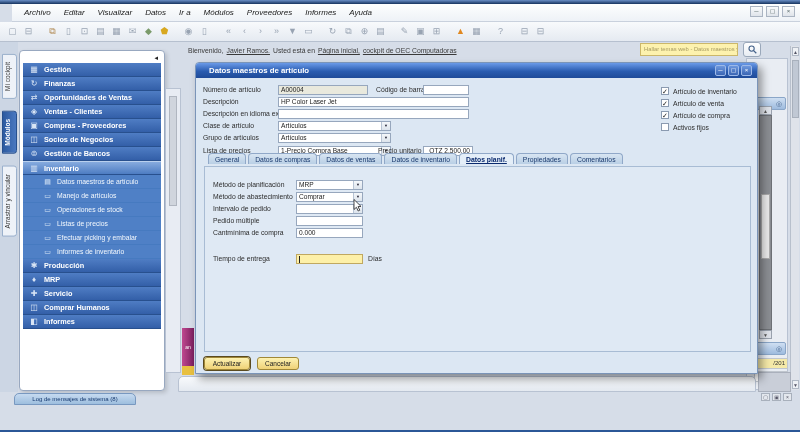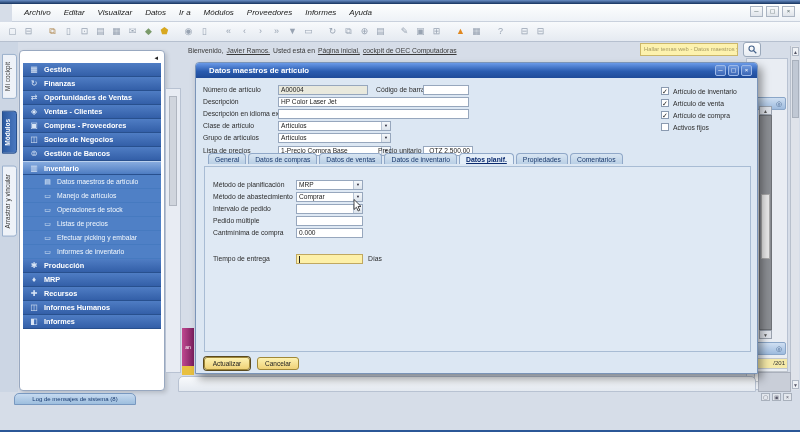--- a/index.html
+++ b/index.html
@@ -295,25 +295,25 @@
   <div class="mod">
       <span class="mico">✱</span>
       <span>Producción</span>
     </div>
       <div class="mod">
       <span class="mico">♦</span>
       <span>MRP</span>
     </div>
       <div class="mod">
       <span class="mico">✚</span>
-      <span>Recursos</span>
+      <span>Servicio</span>
     </div>
       <div class="mod">
       <span class="mico">◫</span>
-      <span>Informes Humanos</span>
+      <span>Comprar Humanos</span>
     </div>
       <div class="mod">
       <span class="mico">◧</span>
       <span>Informes</span>
     </div>
     </div>
 </div>
 
 <div class="abs welcome">
   <span>Bienvenido,</span><span class="u">Javier Ramos.</span><span>Usted está en</span><span class="u">Página inicial,</span><span class="u">cockpit de OEC Computadoras</span>

